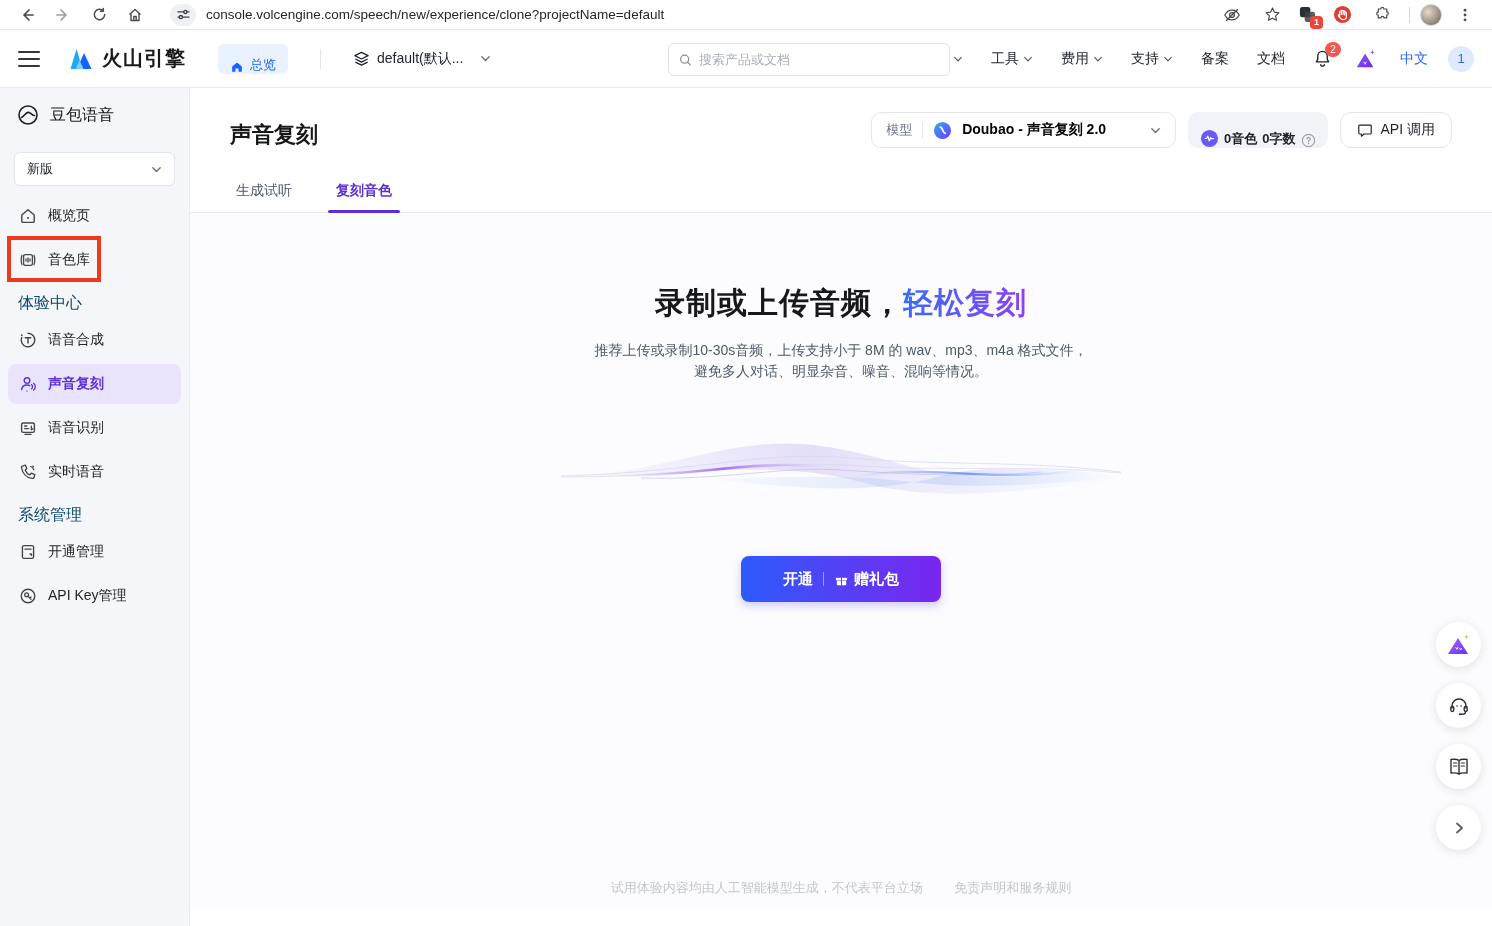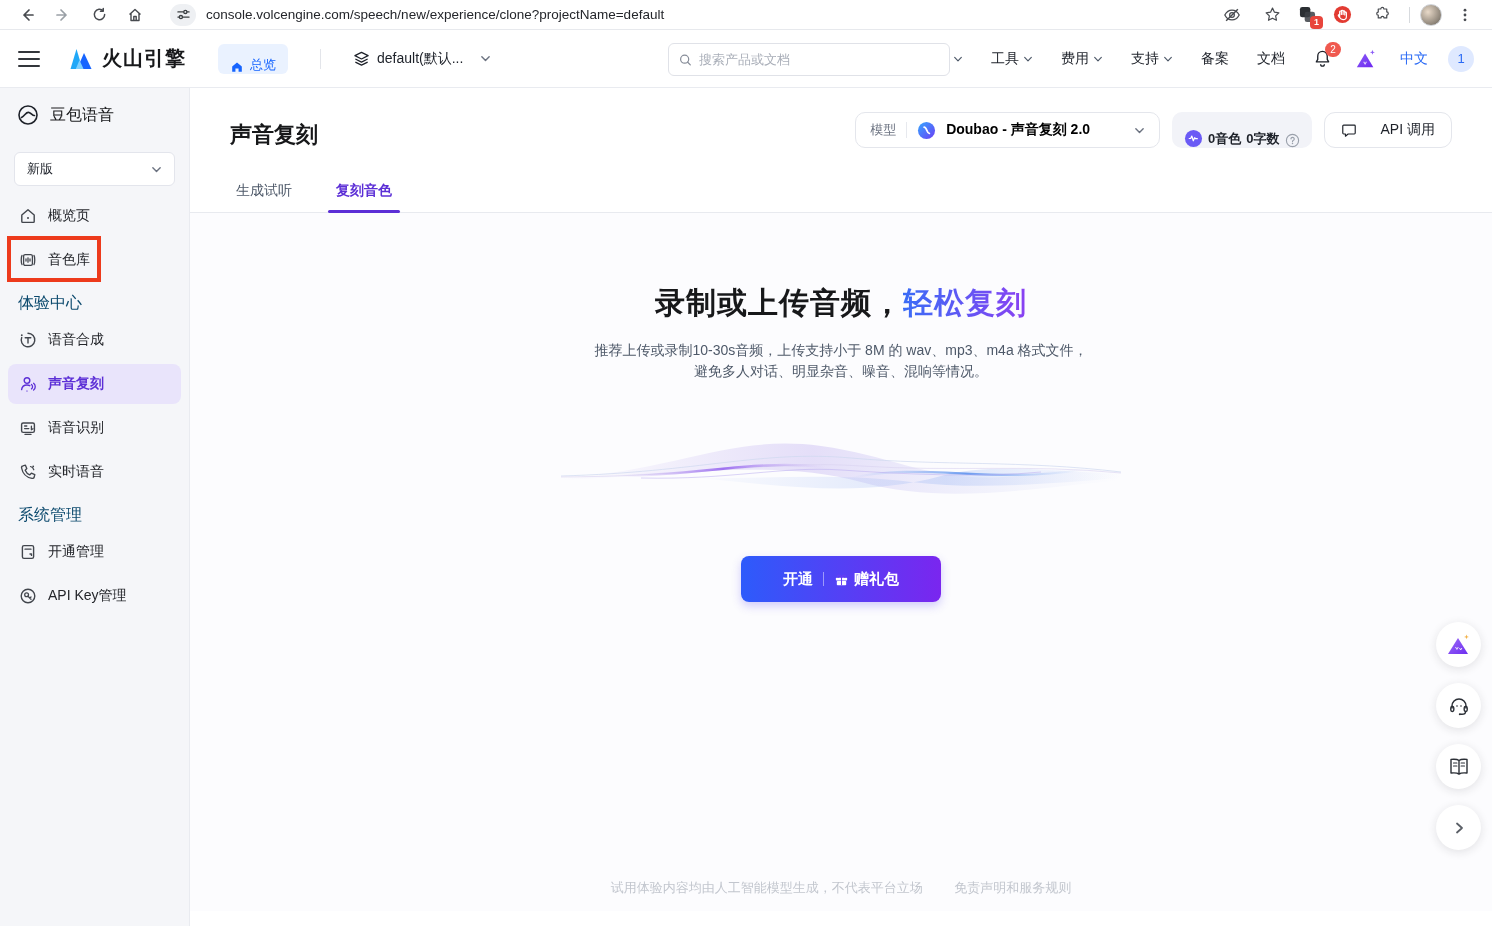--- a/index.html
+++ b/index.html
@@ -58,21 +58,21 @@
   
   .main-header{display:flex;align-items:flex-start;justify-content:space-between;padding:24px 40px 0}
   .page-title{font-size:22px;font-weight:bold;color:#17181a;margin-top:8px}
   .header-controls{display:flex;align-items:center;gap:12px}
   .model-pill{height:36px;border:1px solid #e4e6ec;border-radius:10px;display:flex;align-items:center;gap:10px;padding:0 14px;background:#fff;cursor:pointer}
   .model-label{font-size:13px;color:#6b7280}
   .pill-vdiv{width:1px;height:16px;background:#e7e9ee}
   .model-value{font-size:14px;font-weight:bold;color:#000000}
   .stats-pill{height:36px;background:#f2f3f8;border-radius:10px;display:flex;align-items:flex-end;gap:5px;padding:0 12px}
   .stats-text{font-size:13px;font-weight:bold;color:#1d2129}
-  .api-btn{height:36px;border:1px solid #e4e6ec;border-radius:11px;background:#fff;display:flex;align-items:center;gap:24px;padding:0 16px;font-size:14px;color:#1d2129;cursor:pointer;font-family:inherit}
+  .api-btn{height:36px;border:1px solid #e4e6ec;border-radius:11px;background:#fff;display:flex;align-items:center;gap:8px;padding:0 16px;font-size:14px;color:#1d2129;cursor:pointer;font-family:inherit}
 
   
   .tabbar{display:flex;gap:40px;padding:0 44px;margin-top:24px;border-bottom:1px solid #e8eaef}
   .tab{font-size:14px;color:#4e5969;padding:8px 2px 12px;cursor:pointer;position:relative}
   .tab.active{color:#5c2fd6;font-weight:bold}
   .tab.active::after{content:"";position:absolute;left:-6px;right:-6px;bottom:-1px;height:3px;background:#5c2fd6;border-radius:2px}
 
   
   .main-body{height:calc(838px - 140px);background:#fcfcfe;text-align:center;position:relative}
   .hero-title{padding-top:70px;font-size:30px;font-weight:bold;color:#17181a;letter-spacing:1px}

